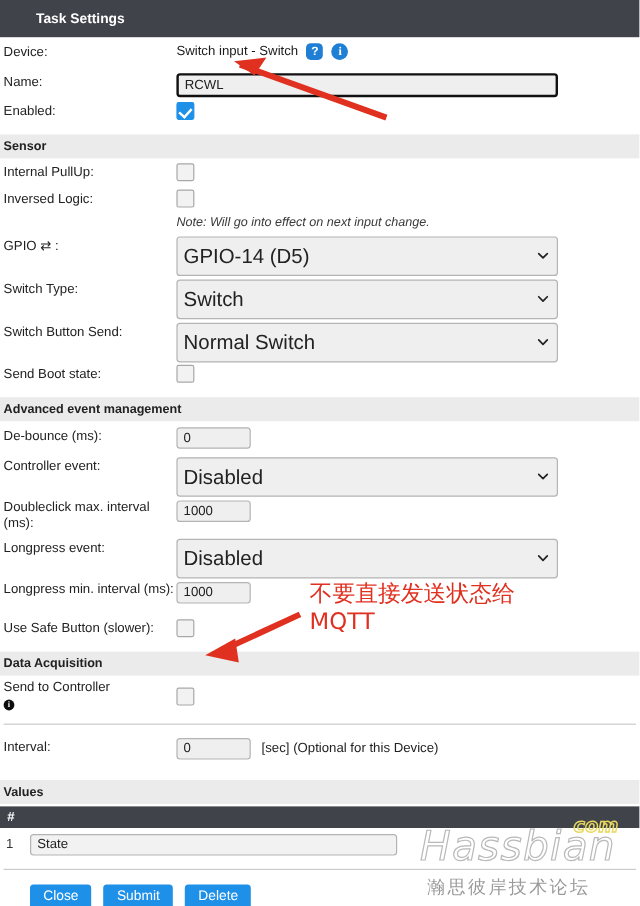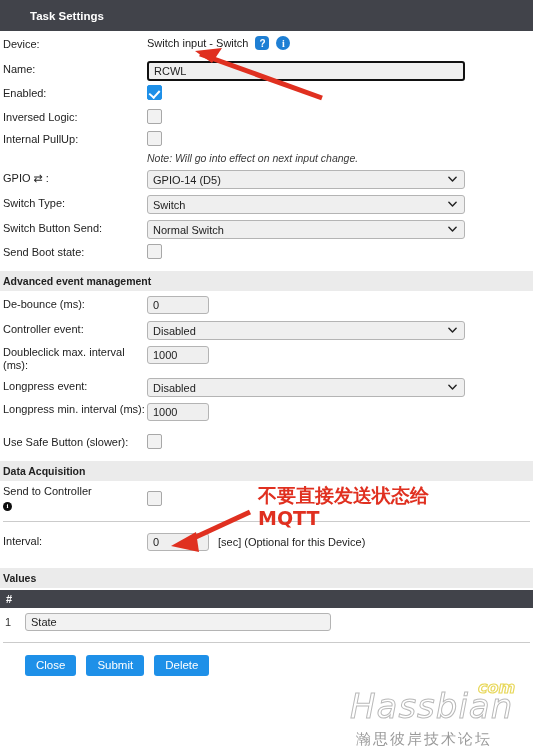--- a/index.html
+++ b/index.html
@@ -86,26 +86,26 @@
   input.valname { width: 306px; background:#f2f2f2; }
 
   input.focused {
     border: 2px solid #111;
     background: #efefef;
   }
 
   
   .sel {
     width: 318px;
-    height: 19px;
+    height: 33px;
     box-sizing: border-box;
     background: #efefef;
     border: 1px solid #b4b4b4;
     border-radius: 3px;
-    font-size: 11px;
+    font-size: 17px;
     color: #222;
     display: flex;
     align-items: center;
     padding: 0 5px;
     position: relative;
   }
   .sel .caret {
     position: absolute;
     right: 7px;
     top: 50%;
@@ -241,21 +241,20 @@
     padding: 4px 11px 5px 11px;
     cursor: pointer;
   }
 
   
   .overlay {
     position: absolute;
     left: 0; top: 0;
     width: 533px; height: 637px;
     pointer-events: none;
-    font-weight: bold;
   }
   .annot-text {
     position: absolute;
     color: #e03020;
     font-size: 19px;
     line-height: 23px;
     font-family: "DejaVu Sans", sans-serif;
     white-space: pre;
   }
 
@@ -313,30 +312,31 @@
     </div>
   </div>
 
   <div class="row" style="min-height:24px;">
     <div class="lbl">Enabled:</div>
     <div class="ctl">
       <span class="cb checked"></span>
     </div>
   </div>
 
+  <div class="section">Sensor</div>
+
+  <div class="row" style="min-height:22px;">
+    <div class="lbl">Internal PullUp:</div>
+    <div class="ctl">
+      <span class="cb"></span>
+    </div>
+  </div>
 
   <div class="row" style="min-height:22px;">
     <div class="lbl">Inversed Logic:</div>
-    <div class="ctl">
-      <span class="cb"></span>
-    </div>
-  </div>
-
-  <div class="row" style="min-height:22px;">
-    <div class="lbl">Internal PullUp:</div>
     <div class="ctl">
       <span class="cb"></span>
     </div>
   </div>
 
   <div class="note">Note: Will go into effect on next input change.</div>
 
   <div class="row" style="min-height:25px;">
     <div class="lbl" style="padding-top:5px;">GPIO ⇄ :</div>
     <div class="ctl" style="padding-top:3px;">

